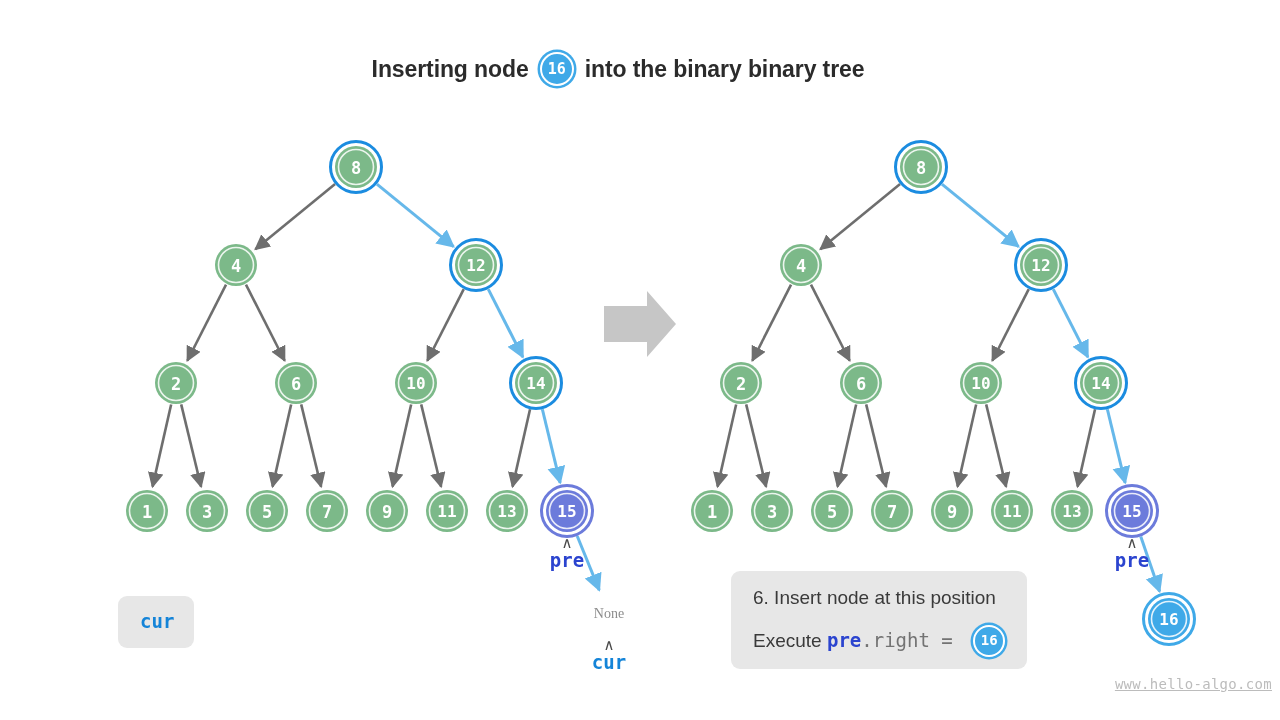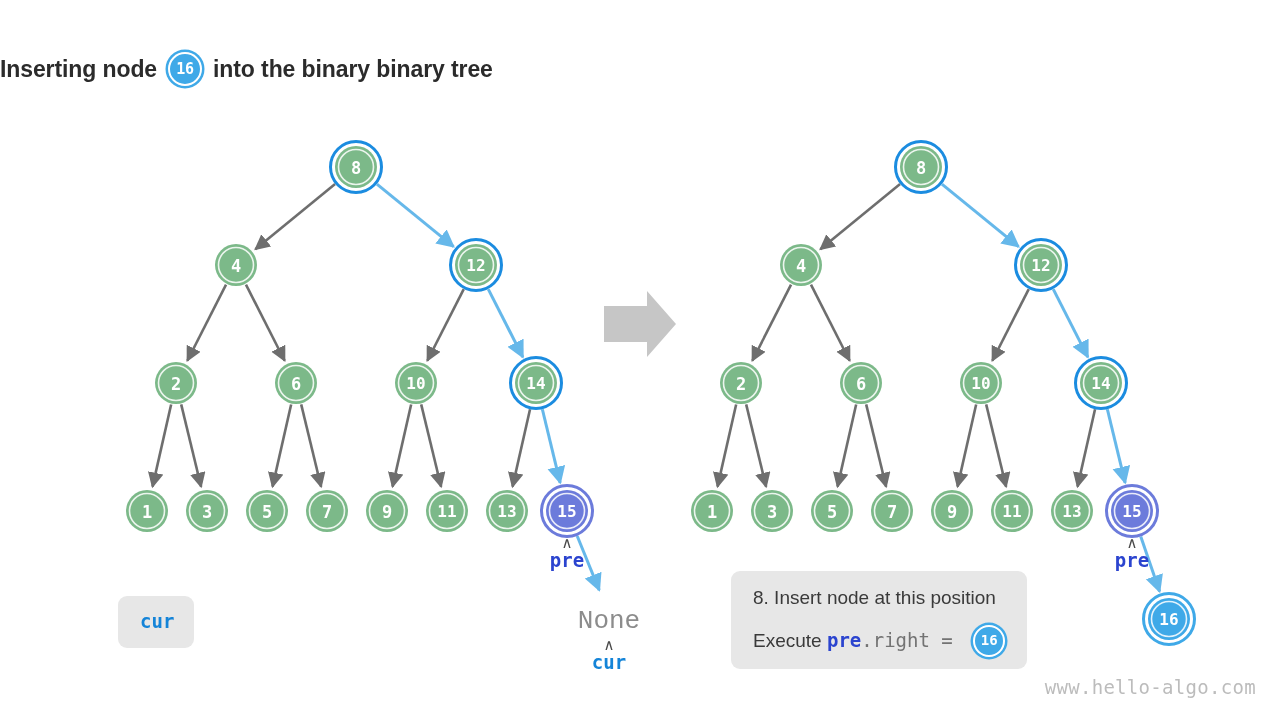--- a/index.html
+++ b/index.html
@@ -7,21 +7,21 @@
     width:1280px;height:720px;background:#ffffff;
     font-family:"Liberation Sans", sans-serif;
     overflow:hidden;position:relative;
   }
   #stage{position:absolute;left:0;top:0;width:1280px;height:720px;}
   svg.layer{position:absolute;left:0;top:0;width:1280px;height:720px;}
 
   
   .title-row{
     position:absolute;left:0;top:52px;width:1236px;
-    display:flex;align-items:center;gap:11px;
+    display:flex;align-items:center;justify-content:center;gap:11px;
     font-size:23px;font-weight:bold;color:#2b2b2b;letter-spacing:-0.1px;
   }
   .title-row .seg{white-space:pre;}
 
   
   .badge{
     display:inline-flex;align-items:center;justify-content:center;
     width:34px;height:34px;border-radius:50%;
     background:#3fa9e8;box-shadow:inset 0 0 0 2px #ffffff, 0 0 0 2.5px #3fa9e8;
     color:#ffffff;font-size:15px;font-weight:bold;
@@ -41,27 +41,28 @@
   .kw-cur{color:#1484d8;font-weight:bold;font-family:"DejaVu Sans Mono", monospace;}
   .kw-pre{color:#2b44cf;font-weight:bold;font-family:"DejaVu Sans Mono", monospace;}
   .kw-gray{color:#737373;font-family:"DejaVu Sans Mono", monospace;}
   #caption-2 .badge{width:32px;height:32px;font-size:14px;margin-left:9px;}
 
   
   .annot{position:absolute;text-align:center;white-space:nowrap;}
   .annot .caret{font-size:15px;color:#4a4a4a;line-height:11px;font-family:"DejaVu Sans", sans-serif;}
   .annot .lbl-pre{font-size:19px;font-weight:bold;color:#2b44cf;font-family:"DejaVu Sans Mono", monospace;}
   .annot .lbl-cur{font-size:19px;font-weight:bold;color:#1484d8;font-family:"DejaVu Sans Mono", monospace;}
-  .annot .lbl-none{font-size:26px;color:#8c8c8c;font-family:Liberation Mono, monospace;}
+  .annot .lbl-none{font-size:14px;color:#8c8c8c;font-family:Liberation Serif, serif;}
 
   
   #watermark{
-    position:absolute;right:24px;top:676px;
-    font-family:"DejaVu Sans Mono", monospace;font-size:19px;color:#bcbcbc;
+    position:absolute;right:8px;top:676px;
+    font-family:"DejaVu Sans Mono", monospace;font-size:14px;color:#bcbcbc;
     letter-spacing:0.3px;
+    text-decoration:underline;
   }
 
   
   .nodetext{
     font-family:"DejaVu Sans Mono", monospace;font-weight:bold;
     fill:#ffffff;text-anchor:middle;dominant-baseline:central;
   }
 </style>
 </head>
 <body>
@@ -309,19 +310,19 @@
         <div class="caret">∧</div>
         <div class="lbl-pre">pre</div>
       </div>
     </div>
 
   <div class="caption" id="caption-1">
       <div class="cap-line"><span class="kw-cur">cur</span></div>
     </div>
 
   <div class="caption" id="caption-2">
-      <div class="cap-line"><span class="">8. Insert node at this position</span></div>
+      <div class="cap-line"><span class="">6. Insert node at this position</span></div>
       <div class="cap-line"><span class="">Execute </span><span class="kw-pre">pre</span><span class="kw-gray">.right = </span><span class="badge">16</span></div>
     </div>
 
   <div id="watermark">www.hello-algo.com</div>
 
 </div>
 
 </body></html>

